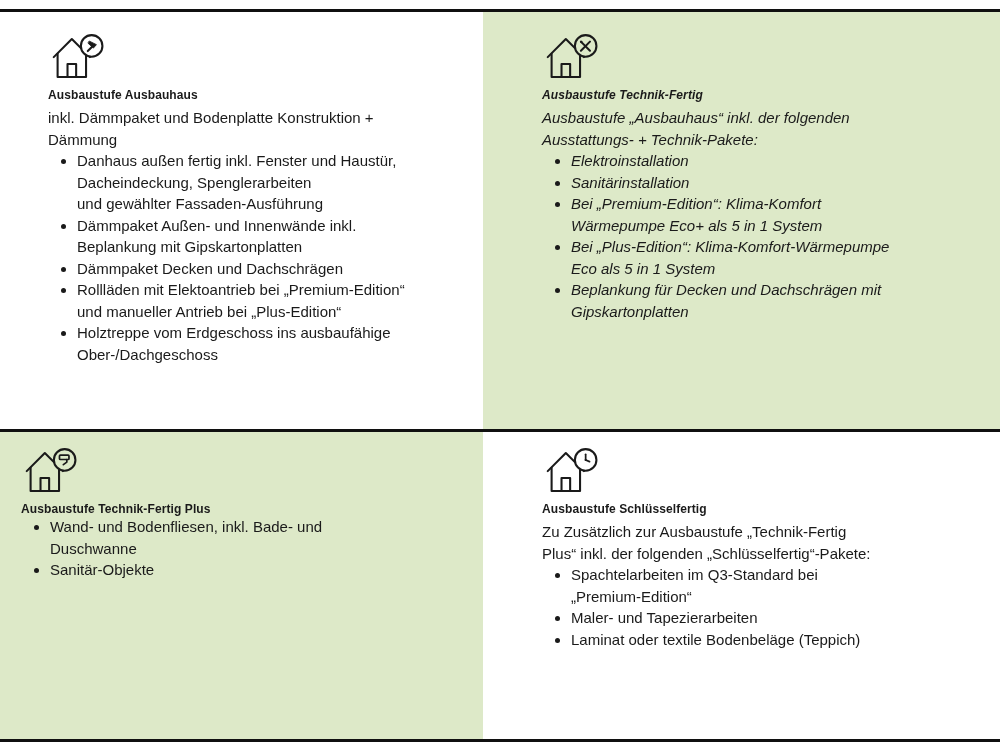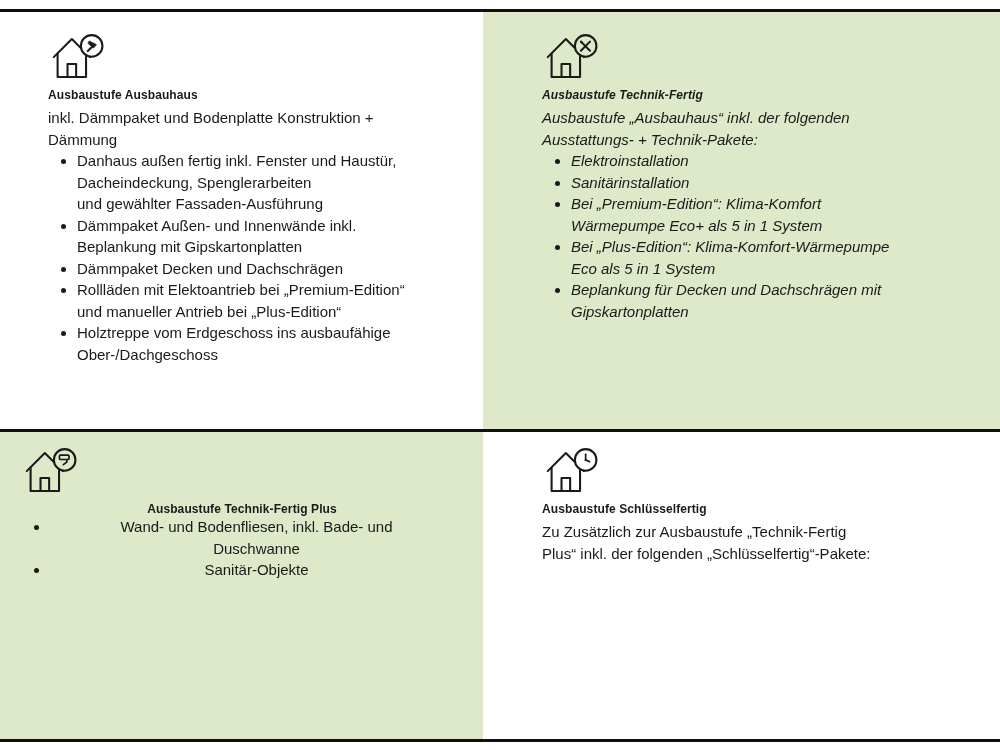--- a/index.html
+++ b/index.html
@@ -15,21 +15,21 @@
   .bar.mid { top: 429px; }
   .bar.bottom { top: 739px; }
 
   .green { position: absolute; background: var(--green, #dde9c8); }
   .green.tr { left: 483px; top: 12px; width: 517px; height: 417px; }
   .green.bl { left: 0; top: 432px; width: 483px; height: 307px; }
 
   .quad { position: absolute; }
   .q1 { left: 0;     top: 12px;  width: 483px; height: 417px; padding: 21px 20px 0 48px; }
   .q2 { left: 483px; top: 12px;  width: 517px; height: 417px; padding: 21px 20px 0 59px; font-style: italic; }
-  .q3 { left: 0;     top: 432px; width: 483px; height: 307px; padding: 15px 20px 0 21px; text-align: center; }
+  .q3 { left: 0;     top: 432px; width: 483px; height: 307px; padding: 15px 20px 0 21px; }
   .q4 { left: 483px; top: 432px; width: 517px; height: 257px; padding: 15px 20px 0 59px; }
 
   .icon { display: block; width: 58px; height: 50px; }
   .icon svg { display: block; width: 100%; height: 100%; }
   .q1 .badge, .q4 .badge { fill: #ffffff; }
   .q2 .badge, .q3 .badge { fill: var(--green, #dde9c8); }
 
   .title { font-size: 12px; font-weight: 700; margin-top: 5px; letter-spacing: 0.1px; }
   .subtitle { font-size: 15px; line-height: 21.5px; margin-top: 5px; white-space: pre-line; }
   .bullets { padding-left: 29px; font-size: 15px; line-height: 21.5px; list-style: disc; }
@@ -127,13 +127,19 @@
       <rect x="22" y="36" width="10" height="15"></rect>
       <circle class="badge" cx="50" cy="15" r="12.5"></circle>
       <path d="M50 15 L50 8.5" stroke-width="2"></path>
       <path d="M50 15 L54.5 17" stroke-width="2"></path>
       <circle cx="50" cy="15" r="1.2" fill="#1a1a1a" stroke="none"></circle>
     </svg>
   </span>
   <h2 class="title">Ausbaustufe Schlüsselfertig</h2>
   <p class="subtitle">Zu Zusätzlich zur Ausbaustufe „Technik-Fertig
 Plus“ inkl. der folgenden „Schlüsselfertig“-Pakete:</p>
+  <ul class="bullets">
+      <li>Spachtelarbeiten im Q3-Standard bei
+„Premium-Edition“</li>
+      <li>Maler- und Tapezierarbeiten</li>
+      <li>Laminat oder textile Bodenbeläge (Teppich)</li>
+    </ul>
 </section>
 
 </body></html>

